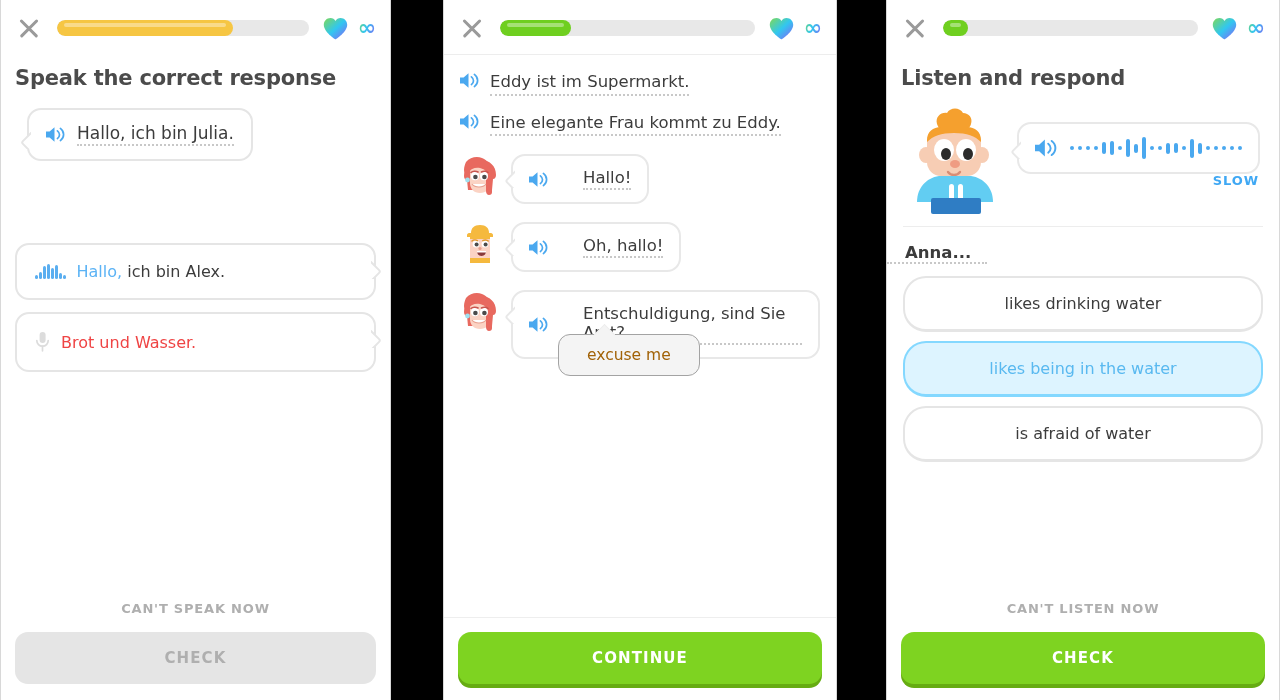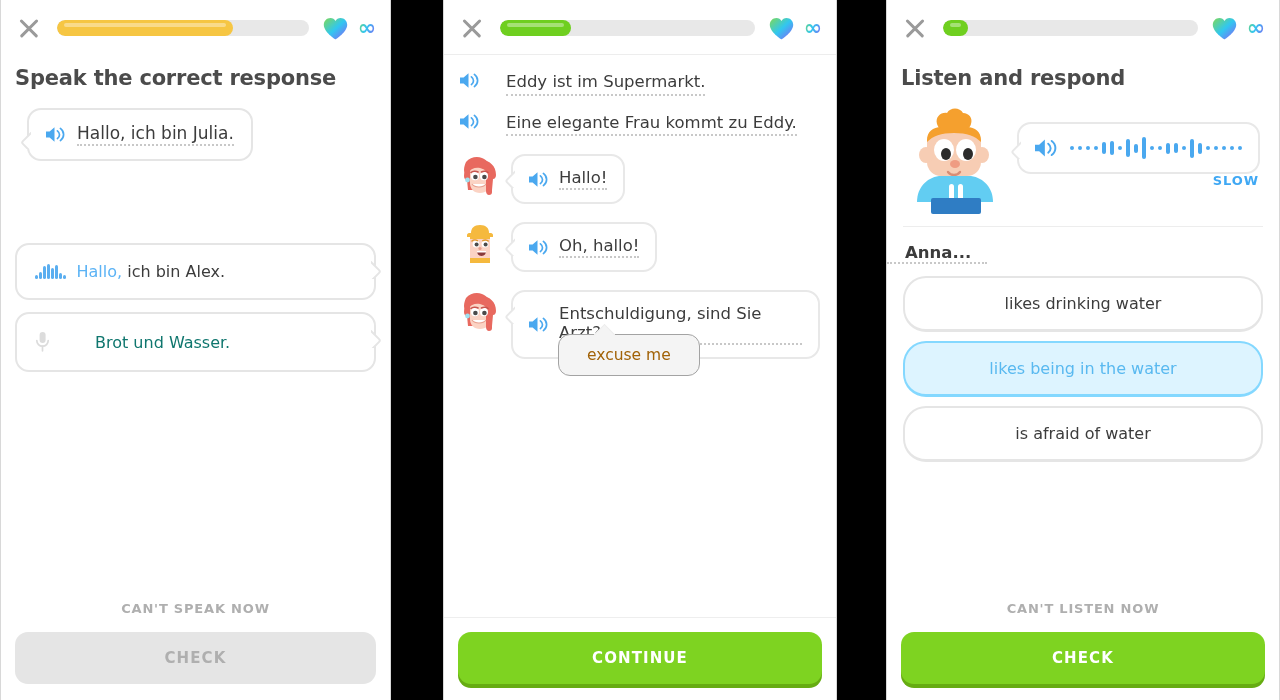--- a/index.html
+++ b/index.html
@@ -103,21 +103,21 @@
   }
   .ans-bubble .tail-r{
     position:absolute; right:-10px; top:16px; width:13px; height:18px; overflow:hidden;
   }
   .ans-bubble .tail-r:before{
     content:""; position:absolute; right:6px; top:1px; width:15px;height:15px;
     background:#fff; border:2px solid #e5e5e5; border-radius:3px; transform:rotate(45deg);
   }
   .ans-text{ font-size:16px; color:#3c3c3c; }
   .ans-text .hl{ color:#5cb3f5; }
-  .ans-placeholder{ font-size:16px; color:#0f766e;margin-left:34px; }
+  .ans-placeholder{ font-size:16px; color:#ef4444; }
   .wave-ic{ display:flex; align-items:flex-end; gap:1.5px; height:15px; }
   .wave-ic i{ display:block; width:2.5px; background:#5aaef0; border-radius:2px; }
   .mic-ic{ width:15px;height:22px; position:relative; flex:0 0 15px;}
 
   
   .footer{ flex:0 0 auto; padding:0 14px 16px 14px; background:#fff; }
   .footer.bordered{ border-top:1px solid #eee; padding-top:14px; }
   .skip-link{
     display:block; text-align:center; font-size:13px; font-weight:bold;
     letter-spacing:.8px; color:#afafaf; padding:12px 0 16px 0; cursor:pointer;
@@ -125,39 +125,39 @@
   .big-btn{
     display:block; width:100%; border:none; border-radius:13px;
     font-size:15px; font-weight:bold; letter-spacing:1.1px;
     padding:17px 0; cursor:pointer; font-family:inherit;
   }
   .big-btn.disabled{ background:#e5e5e5; color:#afafaf; cursor:default; }
   .big-btn.green{ background:#7ed321; color:#fff; box-shadow:0 4px 0 #66ac12; }
 
   
   .line-row{
-    display:flex; align-items:flex-start; gap:27px; padding:17px 16px 0 16px;
+    display:flex; align-items:flex-start; gap:11px; padding:17px 16px 0 16px;
   }
   .line-row .txt{ font-size:16.5px; color:#3c3c3c; line-height:1.25; }
 
   .chat-row{ display:flex; align-items:flex-start; gap:0; padding:18px 16px 0 14px; }
   .avatar{ width:44px;height:44px; flex:0 0 44px; position:relative; }
   .chat-bubble{
     position:relative; margin-left:9px;
     border:2px solid #e8e8e8; border-radius:14px; background:#fff;
     padding:12px 16px; display:inline-flex; align-items:center; gap:11px;
   }
   .chat-bubble .tail-l{
     position:absolute; left:-10px; top:14px; width:12px; height:18px; overflow:hidden;
   }
   .chat-bubble .tail-l:before{
     content:""; position:absolute; left:5px; top:2px; width:14px;height:14px;
     background:#fff; border:2px solid #e8e8e8; border-radius:3px; transform:rotate(45deg);
   }
-  .chat-bubble .txt{ font-size:16.5px; color:#3c3c3c; }
+  .chat-bubble .txt{ font-size:16.5px; color:#3c3c3c;margin-left:24px; }
 
   .tooltip{
     position:absolute; background:#f4f4f4; border:1px solid #a3a3a3;
     border-radius:12px; padding:11px 28px; font-size:15.5px; color:#a16207;
   }
   .tooltip:before{
     content:""; position:absolute; left:38px; top:-8px; width:14px;height:14px;
     background:#f4f4f4; border-left:1px solid #ededed; border-top:1px solid #ededed;
     transform:rotate(45deg);
   }

